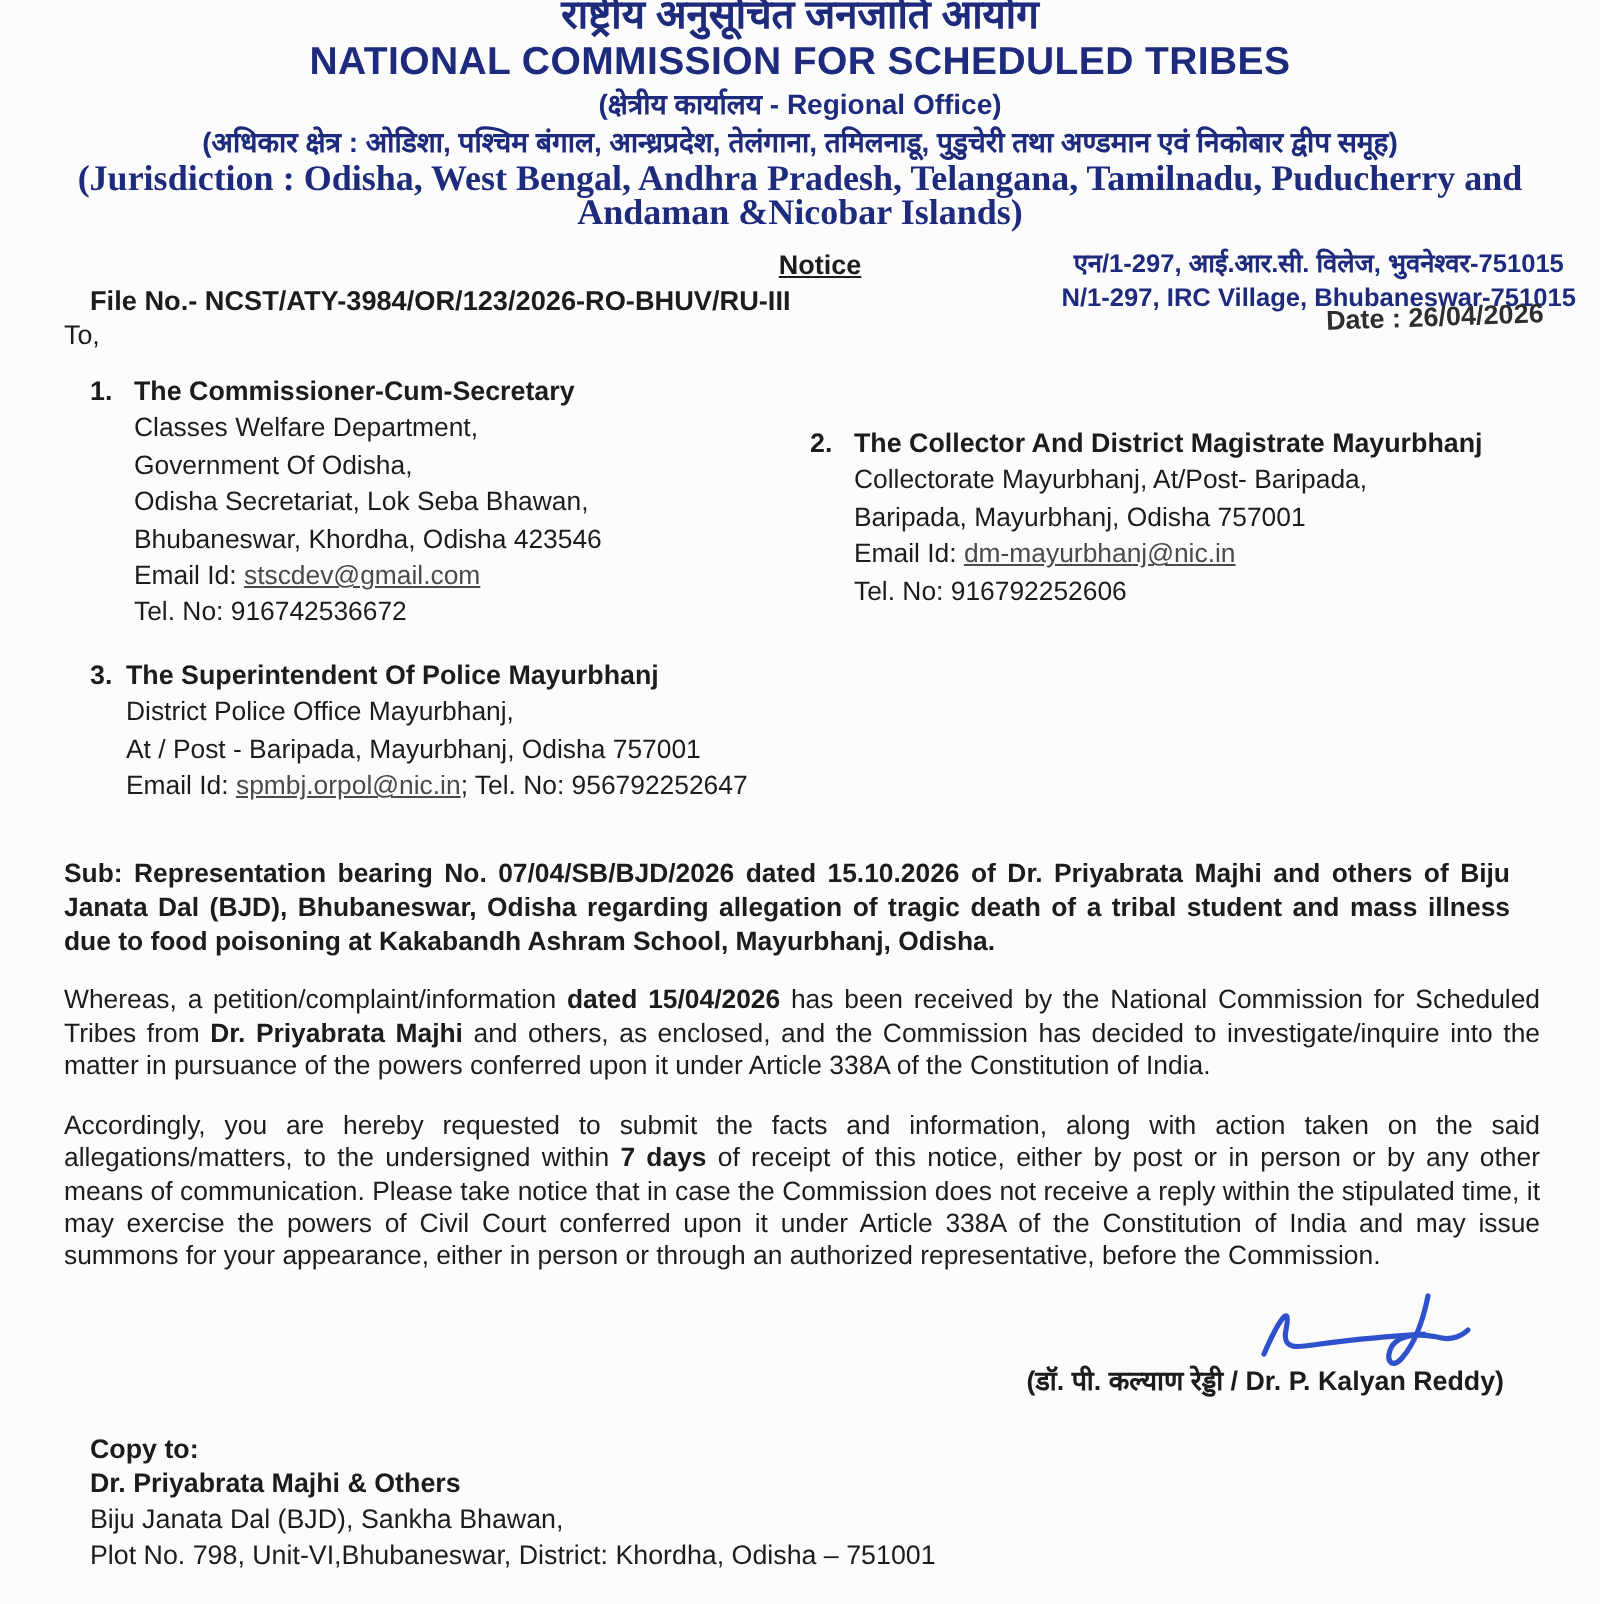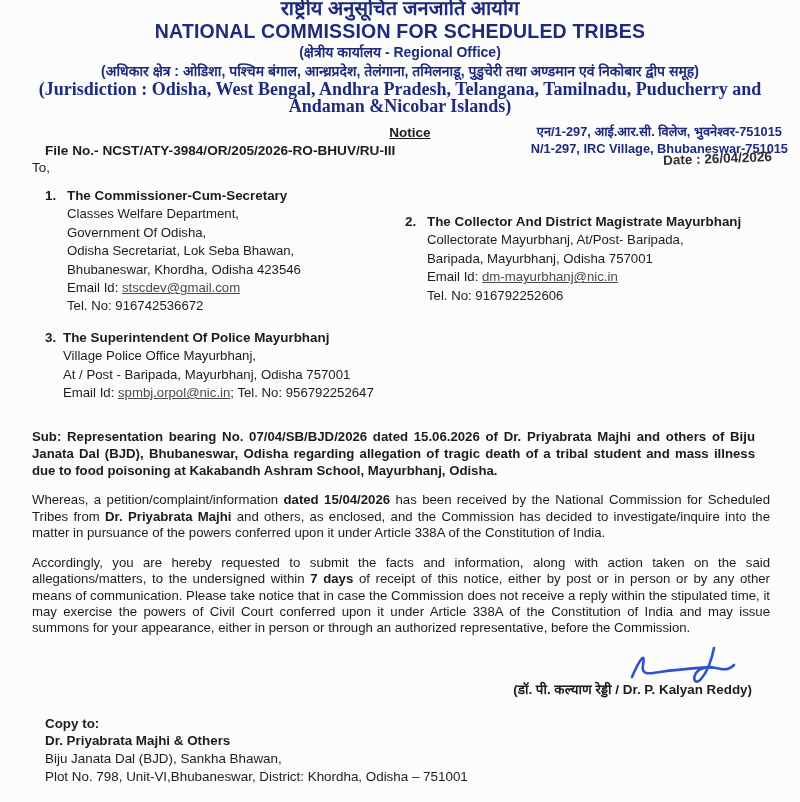--- a/index.html
+++ b/index.html
@@ -86,21 +86,21 @@
     <div class="lh-jur-en">(Jurisdiction : Odisha, West Bengal, Andhra Pradesh, Telangana, Tamilnadu, Puducherry and Andaman &amp;Nicobar Islands)</div>
   </div>
 
   <div class="meta">
     <div class="right-addr">
       <div>एन/1-297, आई.आर.सी. विलेज, भुवनेश्वर-751015</div>
       <div>N/1-297, IRC Village, Bhubaneswar-751015</div>
     </div>
     <div class="date-stamp">Date : 26/04/2026</div>
     <div class="notice-heading">Notice</div>
-    <div class="file-no">File No.- NCST/ATY-3984/OR/205/2026-RO-BHUV/RU-III</div>
+    <div class="file-no">File No.- NCST/ATY-3984/OR/123/2026-RO-BHUV/RU-III</div>
     <div class="to-label">To,</div>
   </div>
 
   <div class="recipients">
     <div class="rec-cols">
       <div class="rec-col-left">
         <div class="recipient">
           <div class="rec-head">
             <span class="rec-num">1.</span>
             <span>The Commissioner-Cum-Secretary</span>
@@ -130,28 +130,28 @@
         </div>
       </div>
     </div>
 
     <div class="recipient recipient-3">
       <div class="rec-head">
         <span class="rec-num">3.</span>
         <span>The Superintendent Of Police Mayurbhanj</span>
       </div>
       <div class="rec-body">
-        <div>Village Police Office Mayurbhanj,</div>
+        <div>District Police Office Mayurbhanj,</div>
         <div>At / Post - Baripada, Mayurbhanj, Odisha 757001</div>
         <div><span>Email Id: </span><a class="email-link">spmbj.orpol@nic.in</a><span>; Tel. No: 956792252647</span></div>
       </div>
     </div>
   </div>
 
-  <div class="subject">Sub: Representation bearing No. 07/04/SB/BJD/2026 dated 15.06.2026 of Dr. Priyabrata Majhi and others of Biju Janata Dal (BJD), Bhubaneswar, Odisha regarding allegation of tragic death of a tribal student and mass illness due to food poisoning at Kakabandh Ashram School, Mayurbhanj, Odisha.</div>
+  <div class="subject">Sub: Representation bearing No. 07/04/SB/BJD/2026 dated 15.10.2026 of Dr. Priyabrata Majhi and others of Biju Janata Dal (BJD), Bhubaneswar, Odisha regarding allegation of tragic death of a tribal student and mass illness due to food poisoning at Kakabandh Ashram School, Mayurbhanj, Odisha.</div>
 
   <div class="para"><span>Whereas, a petition/complaint/information </span><span class="b">dated 15/04/2026</span><span> has been received by the National Commission for Scheduled Tribes from </span><span class="b">Dr. Priyabrata Majhi</span><span> and others, as enclosed, and the Commission has decided to investigate/inquire into the matter in pursuance of the powers conferred upon it under Article 338A of the Constitution of India.</span></div>
 
   <div class="para"><span>Accordingly, you are hereby requested to submit the facts and information, along with action taken on the said allegations/matters, to the undersigned within </span><span class="b">7 days</span><span> of receipt of this notice, either by post or in person or by any other means of communication. Please take notice that in case the Commission does not receive a reply within the stipulated time, it may exercise the powers of Civil Court conferred upon it under Article 338A of the Constitution of India and may issue summons for your appearance, either in person or through an authorized representative, before the Commission.</span></div>
 
   <div class="sig-block">
     <svg class="sig-scribble" width="118" height="44" viewBox="0 0 118 44">
       <path d="M10 36 C16 22 24 8 21 24 C19 34 26 33 38 31 C58 28 76 27 90 26" fill="none" stroke="#2f52cc" stroke-width="2.6" stroke-linecap="round"></path>
       <path d="M92 7 C90 17 86 30 79 38 C74 44 70 39 74 32 C79 25 90 26 99 28 C104 29 109 27 112 24" fill="none" stroke="#2f52cc" stroke-width="2.6" stroke-linecap="round"></path>
     </svg>

